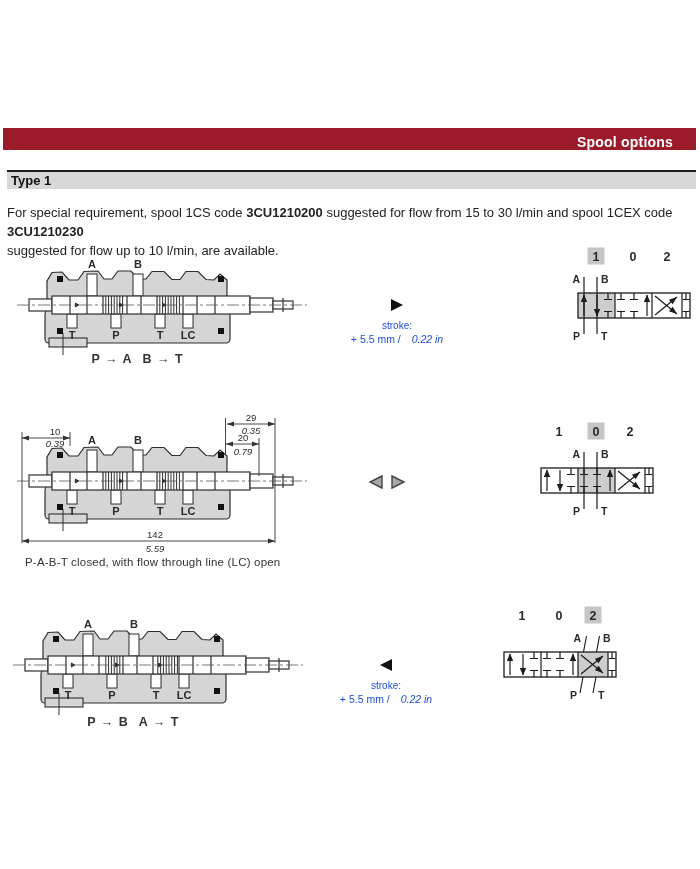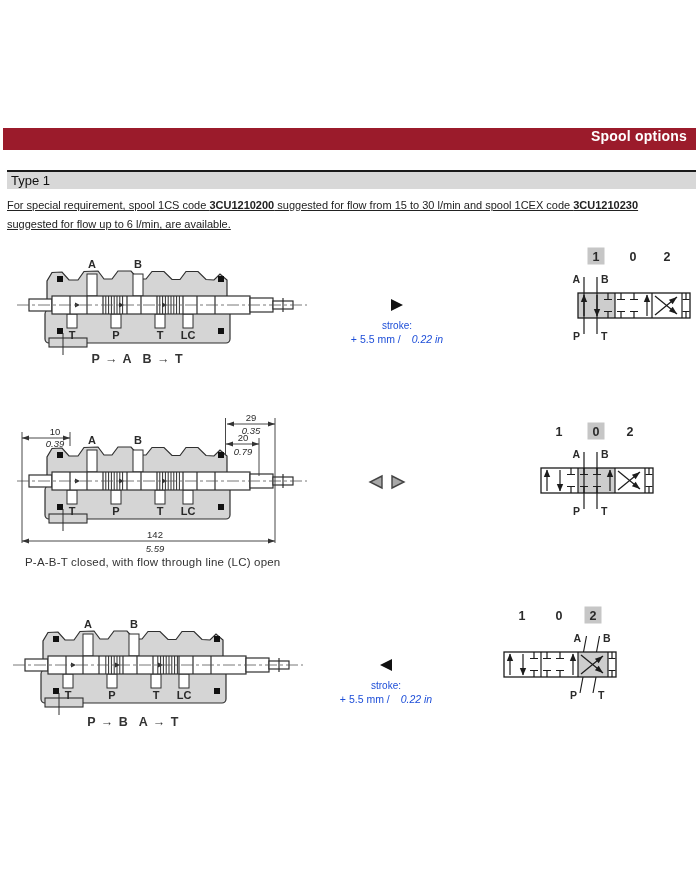--- a/index.html
+++ b/index.html
@@ -1,25 +1,25 @@
 <!DOCTYPE html>
 <html><head>
 <meta charset="utf-8">
 <style>
   html,body{margin:0;padding:0;background:#ffffff;}
   #page{position:relative;width:700px;height:869px;background:#ffffff;overflow:hidden;
         font-family:"Liberation Sans", sans-serif;color:#222;}
   .abs{position:absolute;}
   #redbar{left:3px;top:128px;width:693px;height:22px;background:#9b1b2b;
-          display:flex;align-items:flex-start;justify-content:flex-end;padding-right:9px;box-sizing:border-box;}
+          display:flex;align-items:flex-end;justify-content:flex-end;padding-right:23px;box-sizing:border-box;}
   #redbar span{color:#fff;font-weight:bold;font-size:14px;letter-spacing:.2px;}
   #typebar{left:7px;top:170px;width:689px;height:19px;background:#d8d8d8;border-top:2px solid #1a1a1a;
            display:flex;align-items:center;padding-left:4px;box-sizing:border-box;}
-  #typebar span{font-weight:normal;font-size:13px;color:#111;}
-  #intro{left:7px;top:196px;width:688px;font-size:11px;line-height:19px;color:#222;text-decoration:underline;}
+  #typebar span{font-weight:bold;font-size:13px;color:#111;}
+  #intro{left:7px;top:203px;width:688px;font-size:13px;line-height:19px;color:#222;}
   #intro b{font-weight:bold;}
   .strokebox{width:120px;text-align:center;color:#1d4ed8;}
   .strokebox .lbl{font-size:10px;margin-top:5px;}
   .strokebox .val{font-size:10.5px;margin-top:2px;white-space:nowrap;}
   .strokebox .val i{font-style:italic;margin-left:8px;}
   svg text{fill:#2a2a2a;}
   .dlab{font-size:11px;font-weight:bold;}
   .cap{font-size:12.5px;font-weight:600;letter-spacing:1px;fill:#333;}
   .cap2{font-size:11.5px;fill:#333;letter-spacing:.2px;}
   .num{font-size:12.5px;font-weight:bold;}
@@ -35,21 +35,21 @@
   <div id="redbar" class="abs">
     <span>Spool options</span>
   </div>
 
   <div id="typebar" class="abs">
     <span>Type 1</span>
   </div>
 
   <div id="intro" class="abs">
     <span>For special requirement, spool 1CS code </span><b>3CU1210200</b><span> suggested for flow from 15 to 30 l/min and spool 1CEX code </span><b>3CU1210230</b><br>
-    <span>suggested for flow up to 6 l/min, are available.</span>
+    <span>suggested for flow up to 10 l/min, are available.</span>
   </div>
 
   <svg class="abs" style="left:15px;top:258px;" width="295" height="112" viewBox="0 0 295 112">
     <g>
       <path d="M32,42 L32,23 L37,14.5 L47,14 L54,22 L63,22 L69,13.5 L83,13 L89,21 L97,21 L103,13 L116,13 L123,21 L131,21 L137,13.5 L149,13.5 L157,21.5 L165,21.5 L171,13.5 L183,13.5 L191,21.5 L199,22 L205,16 L212,22 L212,42 Z" fill="#d5d5d5" stroke="#2f2f2f" stroke-width="1.2"></path>
       <rect x="30" y="52" width="185" height="33" rx="4" fill="#d5d5d5" stroke="#2f2f2f" stroke-width="1.2"></rect>
       <rect x="34" y="80" width="38" height="9" fill="#d5d5d5" stroke="#2f2f2f" stroke-width="1.1"></rect>
       <rect x="72" y="16" width="10" height="22" fill="#fff" stroke="#2f2f2f" stroke-width="1"></rect>
       <rect x="118" y="16" width="10" height="22" fill="#fff" stroke="#2f2f2f" stroke-width="1"></rect>
       <rect x="52" y="56" width="10" height="14" fill="#fff" stroke="#2f2f2f" stroke-width="1"></rect>

